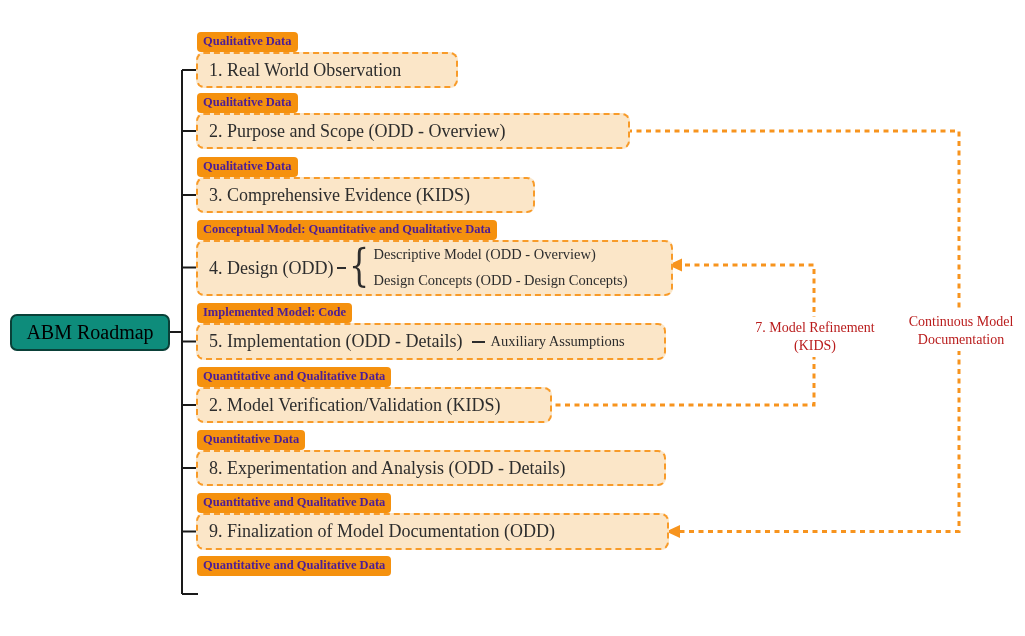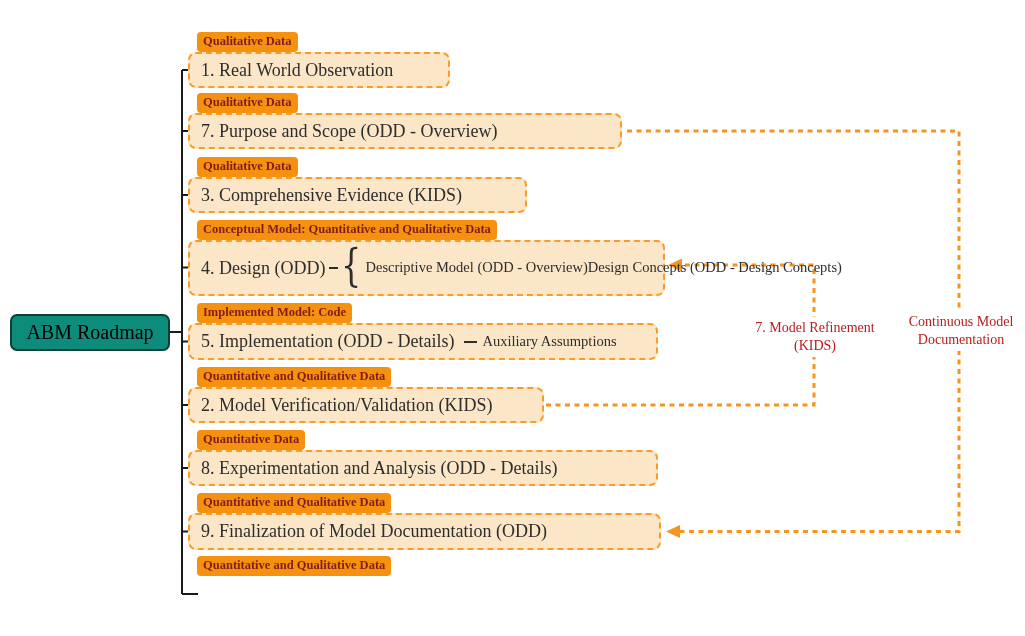--- a/index.html
+++ b/index.html
@@ -2,28 +2,28 @@
 <html><head>
 <meta charset="utf-8">
 <style>
   html,body{margin:0;padding:0;background:#ffffff;}
   .canvas{
     position:relative;width:1025px;height:636px;background:#ffffff;
     font-family:"Liberation Serif","DejaVu Serif",serif;overflow:hidden;
   }
   svg.overlay{position:absolute;left:0;top:0;z-index:0;}
   .tag{
-    position:absolute;background:#f5910e;color:#7f1d1d;
+    position:absolute;background:#f5910e;color:#4c1d95;
     font-size:12.5px;font-weight:700;line-height:1;
     padding:3px 6px 4px 6px;border-radius:4px;white-space:nowrap;z-index:2;
   }
   .nodebox{
     position:absolute;background:#fbe6c8;border:2px dashed #f89b29;border-radius:8px;
     display:flex;align-items:center;box-sizing:border-box;
-    padding:0 10px 0 11px;white-space:nowrap;color:#2d2d2d;font-size:18px;z-index:1;
+    padding:0 10px 0 11px;white-space:nowrap;color:#2d2d2d;font-size:18px;z-index:1;margin-left:8px;
   }
   .i1{left:188px;top:52px;width:262px;height:36px;}
   .t1{left:197px;top:32px;}
   .i2{left:188px;top:113px;width:434px;height:36px;}
   .t2{left:197px;top:93px;}
   .i3{left:188px;top:177px;width:339px;height:36px;}
   .t3{left:197px;top:157px;}
   .i4{left:188px;top:240px;width:477px;height:56px;}
   .t4{left:197px;top:220px;}
   .i5{left:188px;top:323px;width:470px;height:37px;}
@@ -36,21 +36,21 @@
   .t9{left:197px;top:493px;}
   .i10{left:188px;top:576px;width:253px;height:36px;}
   .t10{left:197px;top:556px;}
   .dash{height:2px;background:#2d2d2d;flex:none;}
   .dash-brace{width:9px;margin:0 1px 0 4px;}
   .dash-suffix{width:13px;margin:0 5px 0 10px;}
   .brace{
     font-family:"DejaVu Serif",serif;font-size:44px;font-weight:400;line-height:1;
     color:#2d2d2d;transform:scaleX(0.72);margin:-5px 0 0 -2px;flex:none;
   }
-  .children{display:flex;flex-direction:row;justify-content:center;}
+  .children{display:flex;flex-direction:column;justify-content:center;}
   .sub{font-size:14.5px;line-height:1.78;}
   .suffix{font-size:14.5px;}
   .root{
     position:absolute;left:10px;top:314px;width:160px;height:37px;
     background:#0e8c7b;border:2px solid #0a4038;border-radius:7px;box-sizing:border-box;
     color:#000000;font-size:20px;display:flex;align-items:center;justify-content:center;
     z-index:1;
   }
   .alabel{
     position:absolute;background:#ffffff;text-align:center;color:#b91c1c;
@@ -91,21 +91,21 @@
     <span>ABM Roadmap</span>
   </div>
 
   <div class="tag t1">Qualitative Data</div>
   <div class="nodebox i1">
     <span>1. Real World Observation</span>
   </div>
 
   <div class="tag t2">Qualitative Data</div>
   <div class="nodebox i2">
-    <span>7. Purpose and Scope (ODD - Overview)</span>
+    <span>2. Purpose and Scope (ODD - Overview)</span>
   </div>
 
   <div class="tag t3">Qualitative Data</div>
   <div class="nodebox i3">
     <span>3. Comprehensive Evidence (KIDS)</span>
   </div>
 
   <div class="tag t4">Conceptual Model: Quantitative and Qualitative Data</div>
   <div class="nodebox i4">
     <span>4. Design (ODD)</span>

